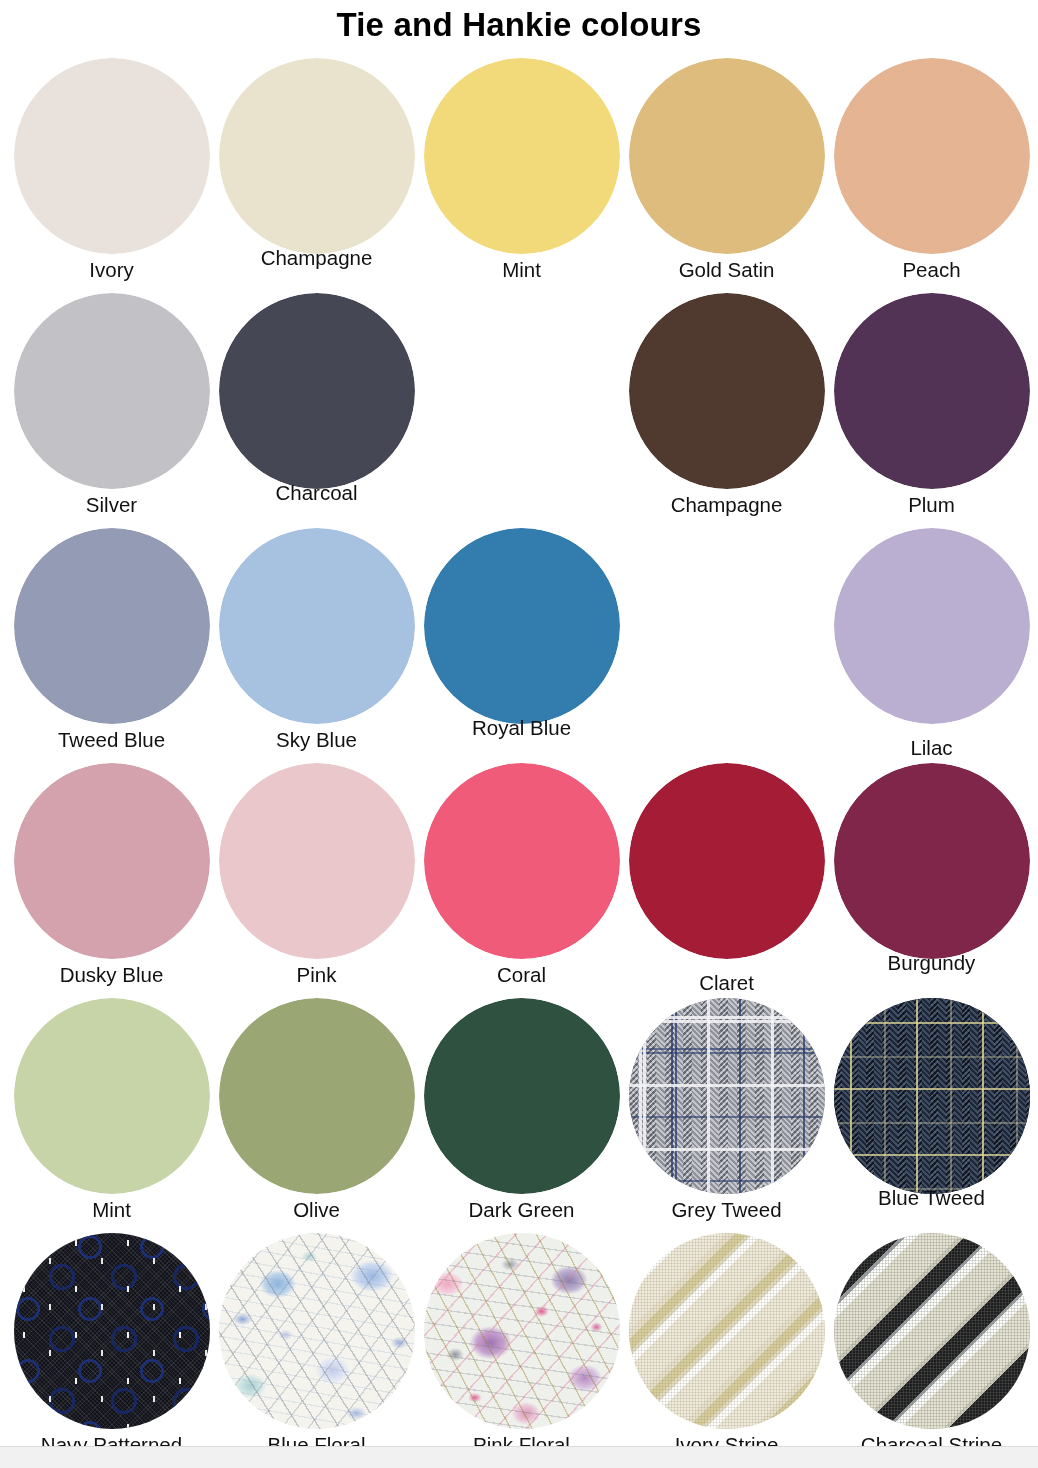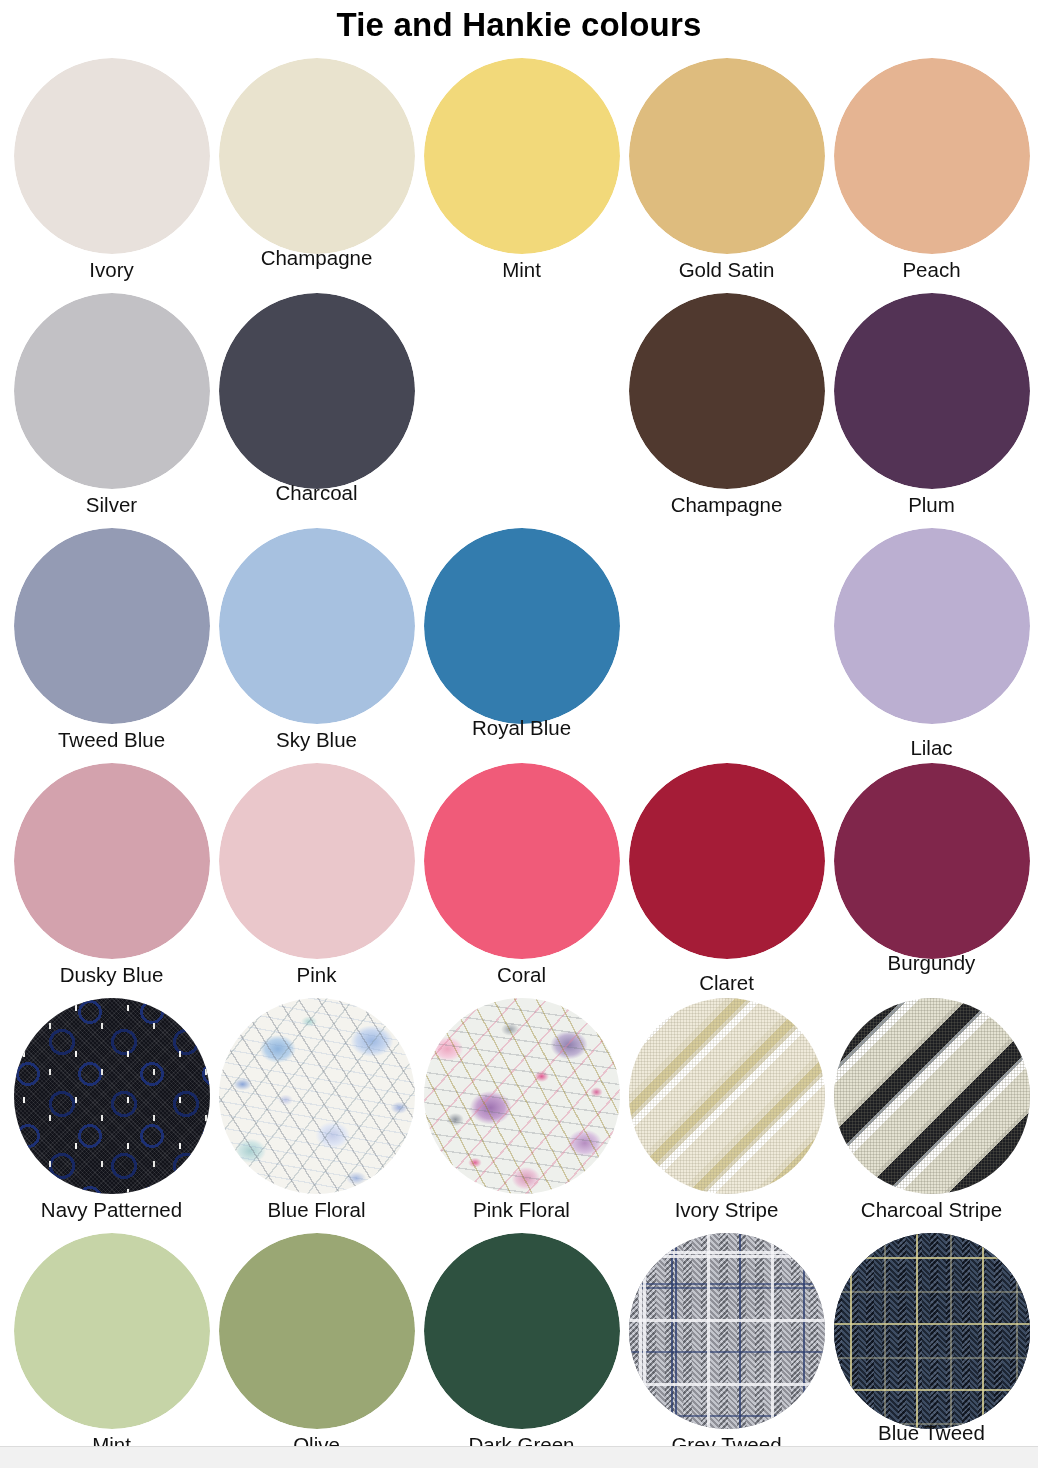--- a/index.html
+++ b/index.html
@@ -424,20 +424,56 @@
         <div class="cell" style="left: 829px;">
           <div class="swatch">
             <div class="fill" style="background: rgb(128, 38, 75);"></div>
           </div>
           <div class="label hi">Burgundy</div>
         </div>
       </div>
       <div class="row">
         <div class="cell" style="left: 9px;">
           <div class="swatch">
+            <div class="fill" style="background: rgb(198, 212, 167);"></div>
+          </div>
+          <div class="label lo">Mint</div>
+        </div>
+        <div class="cell" style="left: 214px;">
+          <div class="swatch">
+            <div class="fill" style="background: rgb(154, 167, 116);"></div>
+          </div>
+          <div class="label lo">Olive</div>
+        </div>
+        <div class="cell" style="left: 419px;">
+          <div class="swatch">
+            <div class="fill" style="background: rgb(46, 81, 64);"></div>
+          </div>
+          <div class="label lo">Dark Green</div>
+        </div>
+        <div class="cell" style="left: 624px;">
+          <div class="swatch">
+            <div class="tex grey-tweed-base"></div>
+            <div class="tex grey-tweed-herr"></div>
+            <div class="tex grey-tweed-check"></div>
+          </div>
+          <div class="label lo">Grey Tweed</div>
+        </div>
+        <div class="cell" style="left: 829px;">
+          <div class="swatch">
+            <div class="tex blue-tweed-base"></div>
+            <div class="tex blue-tweed-herr"></div>
+            <div class="tex blue-tweed-check"></div>
+          </div>
+          <div class="label hi">Blue Tweed</div>
+        </div>
+      </div>
+      <div class="row">
+        <div class="cell" style="left: 9px;">
+          <div class="swatch">
             <div class="tex navy-pat-base"></div>
             <div class="tex navy-pat-weave"></div>
             <div class="tex navy-pat-swirl"></div>
             <div class="tex navy-pat-dots"></div>
           </div>
           <div class="label lo">Navy Patterned</div>
         </div>
         <div class="cell" style="left: 214px;">
           <div class="swatch">
             <div class="tex blue-floral-base"></div>
@@ -464,53 +500,17 @@
           <div class="label lo">Ivory Stripe</div>
         </div>
         <div class="cell" style="left: 829px;">
           <div class="swatch">
             <div class="tex charcoal-stripe-base"></div>
             <div class="tex charcoal-stripe-weave"></div>
           </div>
           <div class="label lo">Charcoal Stripe</div>
         </div>
       </div>
-      <div class="row">
-        <div class="cell" style="left: 9px;">
-          <div class="swatch">
-            <div class="fill" style="background: rgb(198, 212, 167);"></div>
-          </div>
-          <div class="label lo">Mint</div>
-        </div>
-        <div class="cell" style="left: 214px;">
-          <div class="swatch">
-            <div class="fill" style="background: rgb(154, 167, 116);"></div>
-          </div>
-          <div class="label lo">Olive</div>
-        </div>
-        <div class="cell" style="left: 419px;">
-          <div class="swatch">
-            <div class="fill" style="background: rgb(46, 81, 64);"></div>
-          </div>
-          <div class="label lo">Dark Green</div>
-        </div>
-        <div class="cell" style="left: 624px;">
-          <div class="swatch">
-            <div class="tex grey-tweed-base"></div>
-            <div class="tex grey-tweed-herr"></div>
-            <div class="tex grey-tweed-check"></div>
-          </div>
-          <div class="label lo">Grey Tweed</div>
-        </div>
-        <div class="cell" style="left: 829px;">
-          <div class="swatch">
-            <div class="tex blue-tweed-base"></div>
-            <div class="tex blue-tweed-herr"></div>
-            <div class="tex blue-tweed-check"></div>
-          </div>
-          <div class="label hi">Blue Tweed</div>
-        </div>
-      </div>
     </div>
 
   <div id="bottom-bar"></div>
 
 </div>
 
 </body></html>

